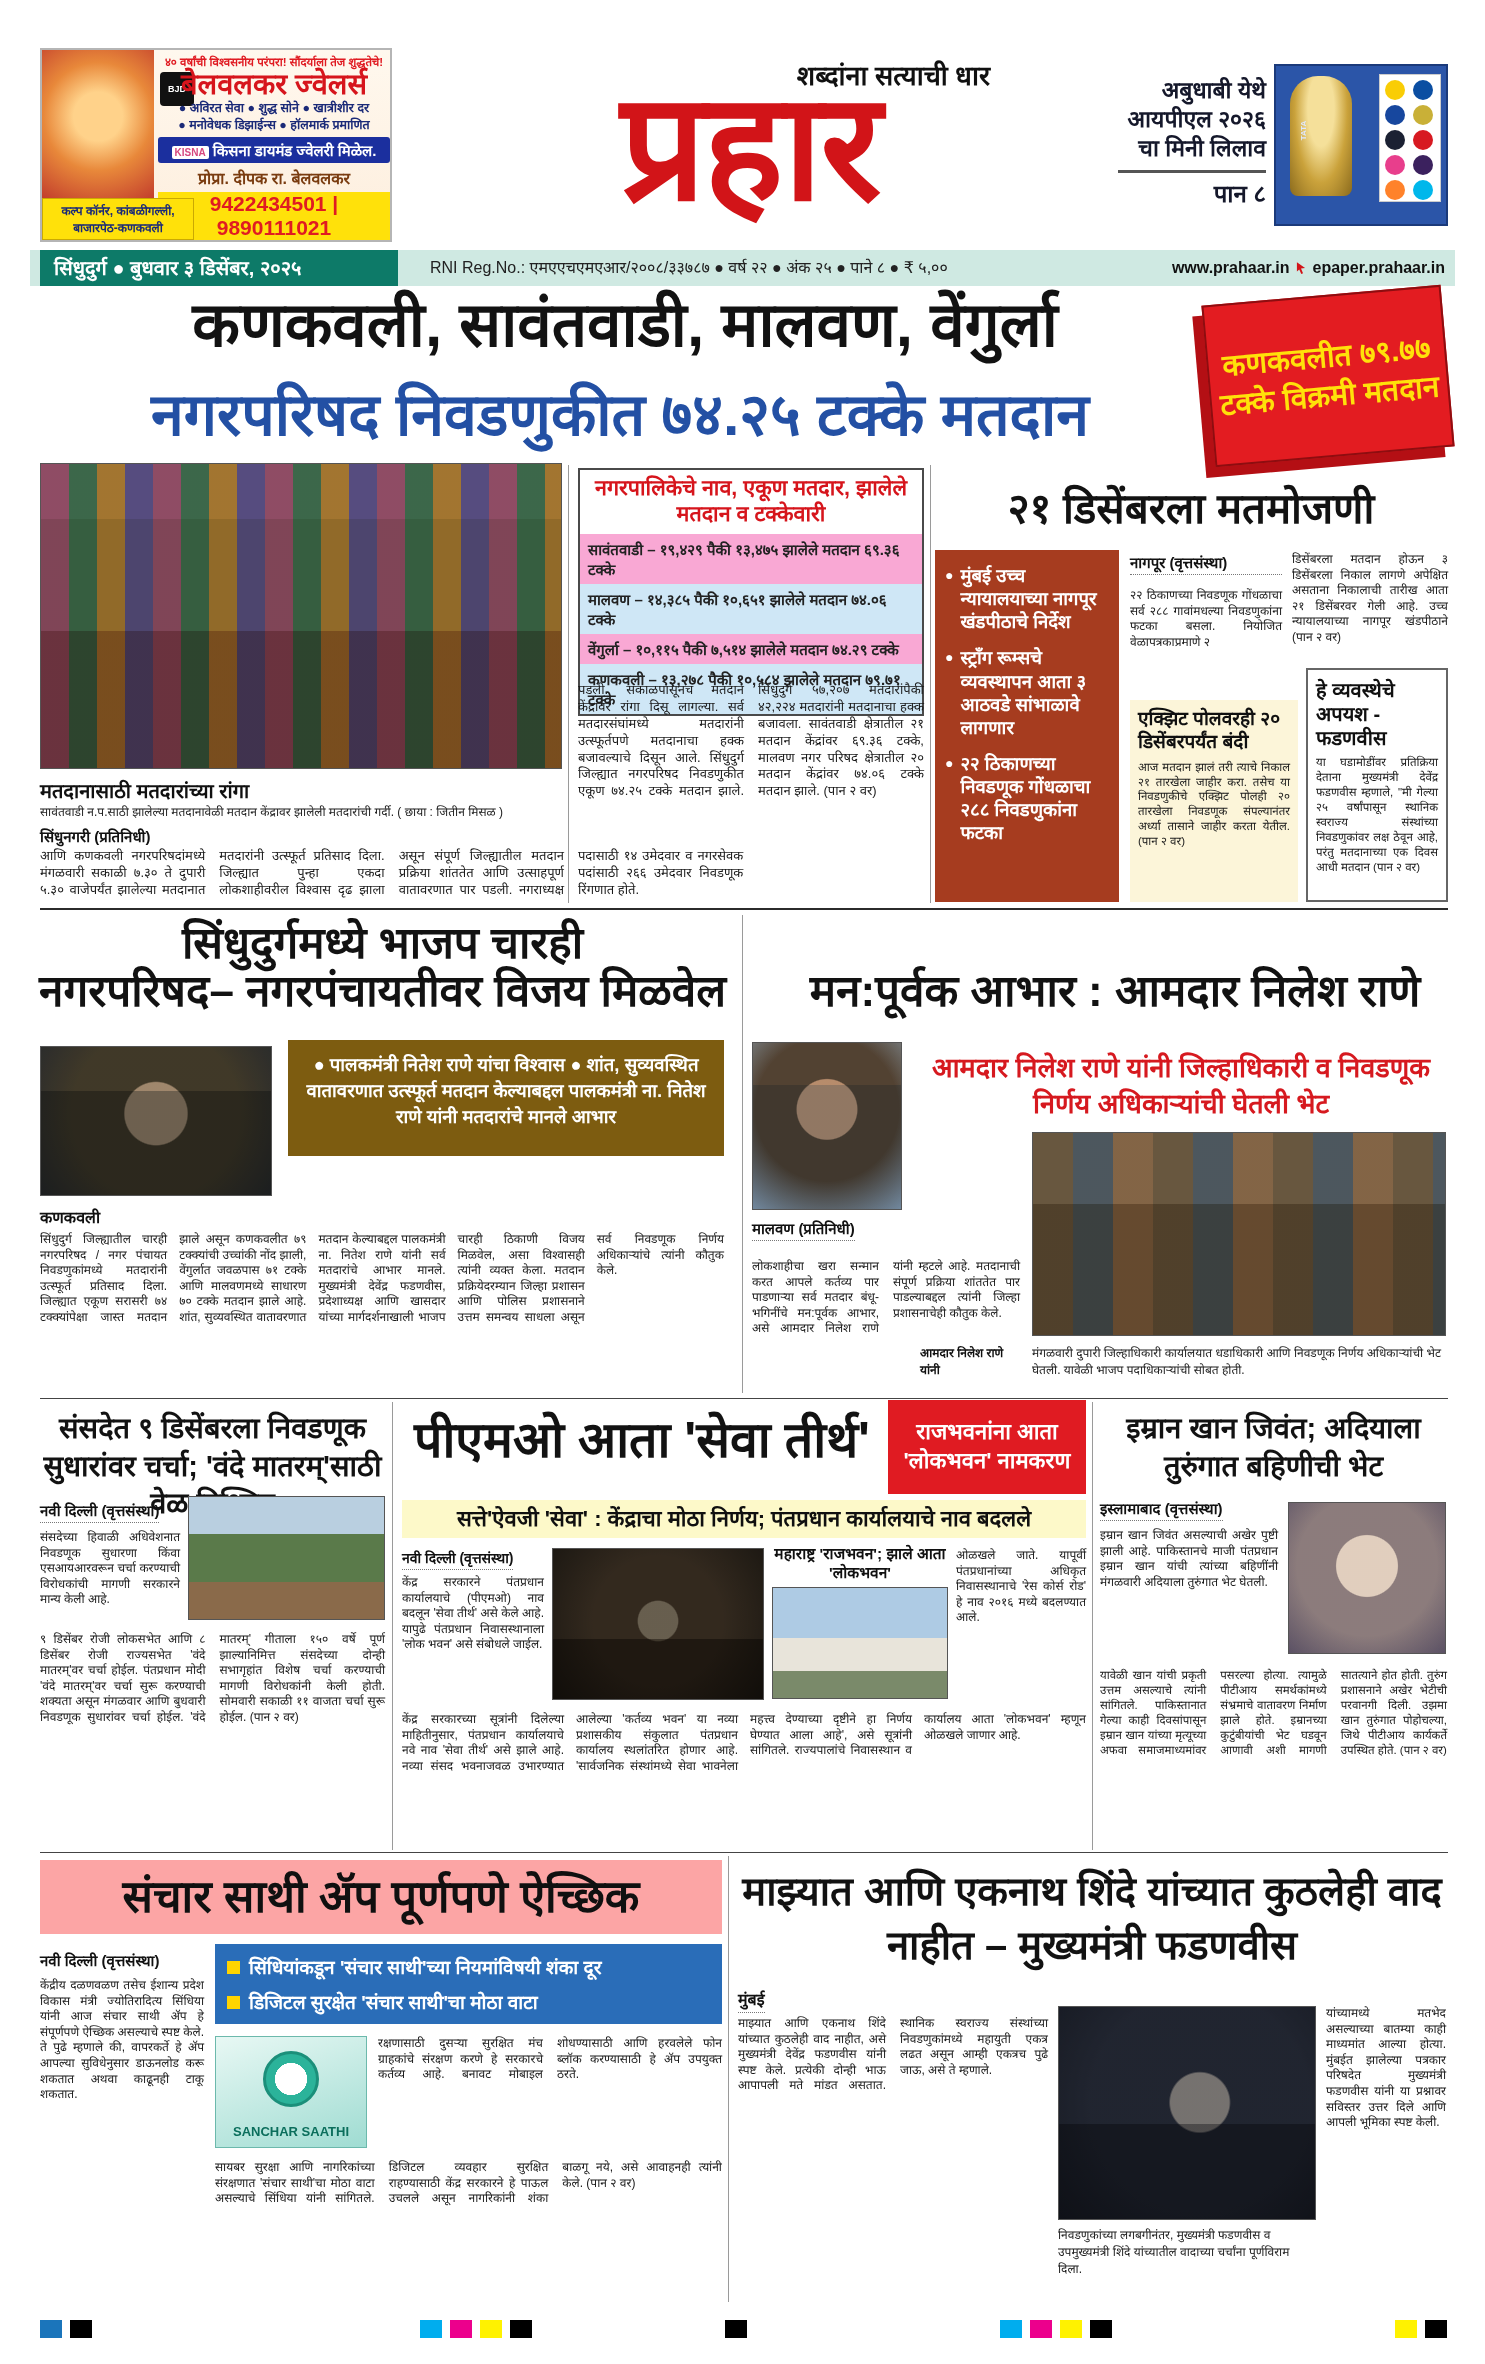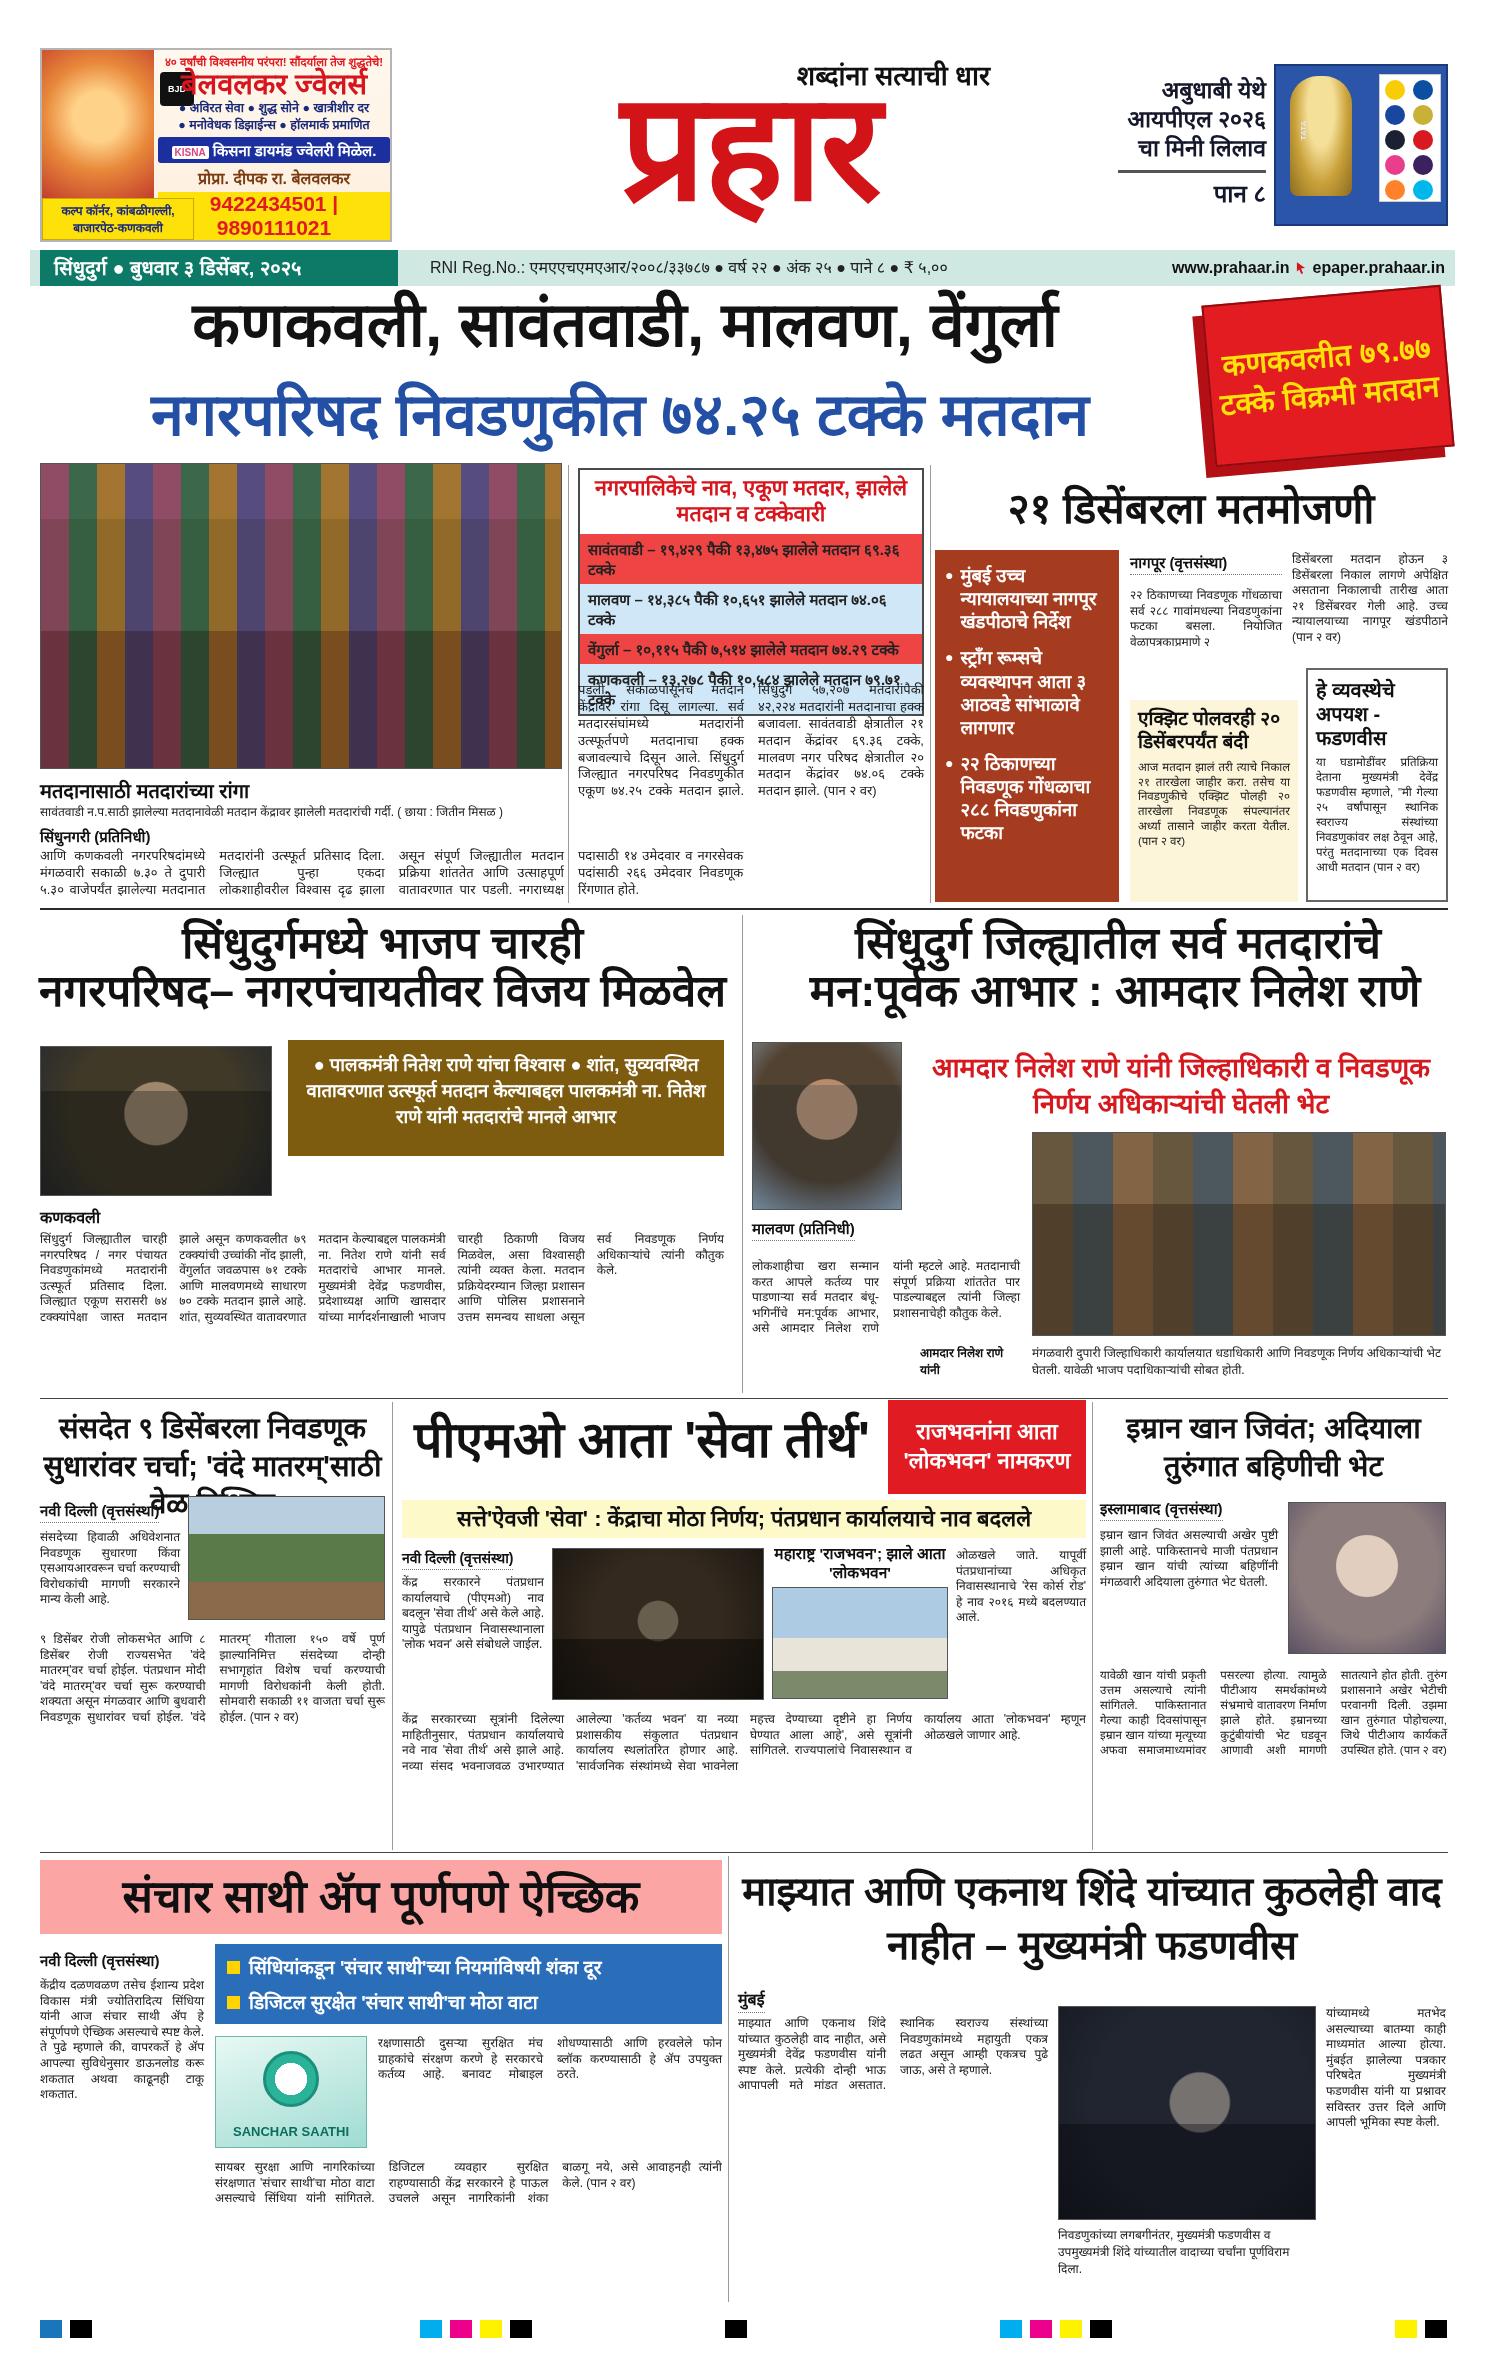--- a/index.html
+++ b/index.html
@@ -49,21 +49,21 @@
   
   .h-main1 { font-size:62px; line-height:1.05; }
   .h-main2 { font-size:59px; color:#2350a4 !important; }
   .h-main2.hl { color:#2350a4; }
   .badge { background:#e31c21; transform:rotate(-5deg); border:2px solid #8e0d10;
     box-shadow:-10px 10px 0 #b40f14; display:flex; align-items:center; justify-content:center; }
   .badge div { color:#ffe10a; font-weight:800; font-size:30px; text-align:center; line-height:1.3; }
   .stats { border:2px solid #4a4a4a; background:#fff; }
   .stats-title { color:#d6151c; font-weight:800; font-size:21.5px; text-align:center; line-height:1.2; padding:6px 4px; }
   .srow { font-size:15px; font-weight:bold; color:#222; padding:5px 8px; }
-  .srow.a { background:#ef4444; } .srow.b { background:#cfe7f6; }
+  .srow.a { background:#f9a8d4; } .srow.b { background:#cfe7f6; }
   .cap-t { font-weight:800; font-size:20px; color:#101010; }
   .cap-s { font-size:12px; color:#222; }
   .cols2 { column-count:2; column-gap:14px; } .cols3 { column-count:3; column-gap:14px; }
   .cols4 { column-count:4; column-gap:12px; } .cols5 { column-count:5; column-gap:12px; }
   .b13 { font-size:13px; line-height:1.3; } .b12 { font-size:12px; line-height:1.3; } .b11 { font-size:11.5px; line-height:1.3; }
   .count-h { font-size:42px; }
   .maroon { background:#a63c1f; padding:14px 10px; }
   .maroon .it { display:flex; gap:7px; color:#fff; font-weight:bold; font-size:18.5px; line-height:1.25; margin-bottom:13px; }
   .maroon .dot { font-size:14px; line-height:1.6; }
   .exitbox { background:#fcf5d9; padding:8px; }
@@ -212,21 +212,20 @@
 
   <div class="abs hl h2l" style="left:50px;top:918px;width:665px;">सिंधुदुर्गमध्ये भाजप चारही</div>
   <div class="abs hl h2l" style="left:20px;top:966px;width:725px;">नगरपरिषद– नगरपंचायतीवर विजय मिळवेल</div>
   <div class="abs brown" style="left:288px;top:1040px;width:436px;height:116px;">● पालकमंत्री नितेश राणे यांचा विश्वास ● शांत, सुव्यवस्थित वातावरणात उत्स्फूर्त मतदान केल्याबद्दल पालकमंत्री ना. नितेश राणे यांनी मतदारांचे मानले आभार</div>
   <div class="abs photo" style="left:40px;top:1046px;width:232px;height:150px;background:
     linear-gradient(180deg,#c9d4da 0 30%,#8a97a0 30% 100%),
     radial-gradient(circle at 50% 45%,#caa27e 0 22%,#51442f 23% 60%,#333 100%);background-blend-mode:multiply;"></div>
   <div class="abs byline" style="left:40px;top:1206px;font-size:16px;">कणकवली</div>
   <div class="abs jt b12 cols5" style="left:40px;top:1232px;width:684px;height:158px;">सिंधुदुर्ग जिल्ह्यातील चारही नगरपरिषद / नगर पंचायत निवडणुकांमध्ये मतदारांनी उत्स्फूर्त प्रतिसाद दिला. जिल्ह्यात एकूण सरासरी ७४ टक्क्यांपेक्षा जास्त मतदान झाले असून कणकवलीत ७९ टक्क्यांची उच्चांकी नोंद झाली, वेंगुर्लात जवळपास ७१ टक्के आणि मालवणमध्ये साधारण ७० टक्के मतदान झाले आहे. शांत, सुव्यवस्थित वातावरणात मतदान केल्याबद्दल पालकमंत्री ना. नितेश राणे यांनी सर्व मतदारांचे आभार मानले. मुख्यमंत्री देवेंद्र फडणवीस, प्रदेशाध्यक्ष आणि खासदार यांच्या मार्गदर्शनाखाली भाजप चारही ठिकाणी विजय मिळवेल, असा विश्वासही त्यांनी व्यक्त केला. मतदान प्रक्रियेदरम्यान जिल्हा प्रशासन आणि पोलिस प्रशासनाने उत्तम समन्वय साधला असून सर्व निवडणूक निर्णय अधिकाऱ्यांचे त्यांनी कौतुक केले.</div>
 
-  <div class="abs hl h2l" style="left:788px;top:918px;width:660px;">सिंधुदुर्ग जिल्ह्यातील सर्व मतदारांचे</div>
   <div class="abs hl h2l" style="left:770px;top:966px;width:690px;">मन:पूर्वक आभार : आमदार निलेश राणे</div>
   <div class="abs photo" style="left:752px;top:1042px;width:150px;height:168px;background:
     linear-gradient(180deg,#e8e3dd 0 25%,#b8c2cc 25% 100%),
     radial-gradient(circle at 50% 40%,#c99d7c 0 24%,#5a4a3a 25% 58%,#9db3c6 100%);background-blend-mode:multiply;"></div>
   <div class="abs reddeck" style="left:915px;top:1050px;width:532px;">आमदार निलेश राणे यांनी जिल्हाधिकारी व निवडणूक निर्णय अधिकाऱ्यांची घेतली भेट</div>
   <div class="abs photo" style="left:1032px;top:1132px;width:414px;height:204px;background:
     linear-gradient(180deg,#d9d2c5 0 35%,#a89b86 35% 100%),
     repeating-linear-gradient(90deg,#7a6a52 0 40px,#5a6a7a 40px 80px,#9a7a5a 80px 120px);background-blend-mode:multiply;"></div>
   <div class="abs" style="left:752px;top:1218px;width:268px;height:172px;">
     <div class="byline dotted" style="font-size:15px;display:inline-block;">मालवण (प्रतिनिधी)</div>

